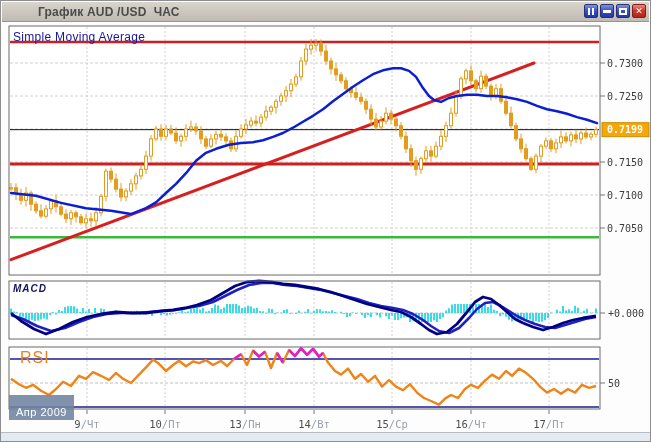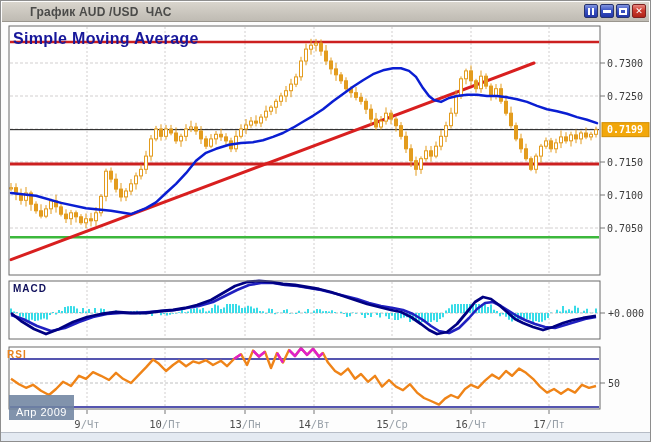--- a/index.html
+++ b/index.html
@@ -7,40 +7,40 @@
     position:relative;width:651px;height:442px;background:#fdfdfd;
     border:1px solid #8e8e8e;box-sizing:border-box;overflow:hidden;
     font-family:"Liberation Sans",sans-serif;
   }
   #titlebar{
     position:absolute;left:1px;top:1px;right:1px;height:19px;
     background:linear-gradient(180deg,#d9d5cd 0%,#c9c5bd 60%,#bfbbb3 100%);
     border-bottom:1px solid #9a968e;display:flex;align-items:center;
   }
   #title{
-    margin-left:8px;font-size:12px;font-weight:700;color:#4b4b49;
+    margin-left:16px;font-size:12px;font-weight:700;color:#4b4b49;
     white-space:pre;letter-spacing:.2px;padding-left:20px;
   }
   #wbtns{position:absolute;right:3px;top:2px;display:flex;gap:2px;}
   .wbtn{
     width:14px;height:14px;border:1px solid #27336e;border-radius:2px;
     background:linear-gradient(180deg,#8194e0 0%,#3c54c4 45%,#2336a8 100%);
     display:flex;align-items:center;justify-content:center;cursor:pointer;
     box-sizing:border-box;
   }
   .wbtn.close{border-color:#7e2020;background:linear-gradient(180deg,#e88a82 0%,#cc3a2e 45%,#b02418 100%);}
   .g-pause{width:6px;height:7px;border-left:2px solid #fff;border-right:2px solid #fff;box-sizing:border-box;}
   .g-min{width:8px;height:3px;background:#fff;}
   .g-max{width:8px;height:7px;border:2px solid #fff;box-sizing:border-box;}
   .g-close{color:#fff;font:700 9px "DejaVu Sans",sans-serif;line-height:1;}
   #chart-canvas{position:absolute;left:0;top:0;}
   .ovl{position:absolute;z-index:5;}
-  #sma-label{left:12px;top:29px;font-size:16px;font-weight:700;color:#17179a;letter-spacing:.3px;}
-  #macd-label{left:12px;top:282px;font-size:10px;font-weight:700;color:#10105c;letter-spacing:1px;}
-  #rsi-label{left:6px;top:348px;font-size:10px;font-weight:700;color:#e8821e;letter-spacing:1px;}
+  #sma-label{left:12px;top:29px;font-size:12px;font-weight:400;color:#17179a;letter-spacing:.3px;}
+  #macd-label{left:12px;top:282px;font-size:10px;font-weight:700;color:#10105c;letter-spacing:1px;font-style:italic;}
+  #rsi-label{left:19px;top:348px;font-size:16px;font-weight:400;color:#e8821e;letter-spacing:1px;}
   #month-badge{
     left:8px;top:394px;background:rgba(112,132,160,0.88);color:#fff;
     font-size:11px;padding:11px 7px 2px 7px;letter-spacing:.5px;
   }
   #bottom-strip{
     position:absolute;left:0;right:0;bottom:0;height:8px;
     background:#e4eaf2;border-top:1px solid #b6bcc6;z-index:4;
   }
 </style>
 </head>

